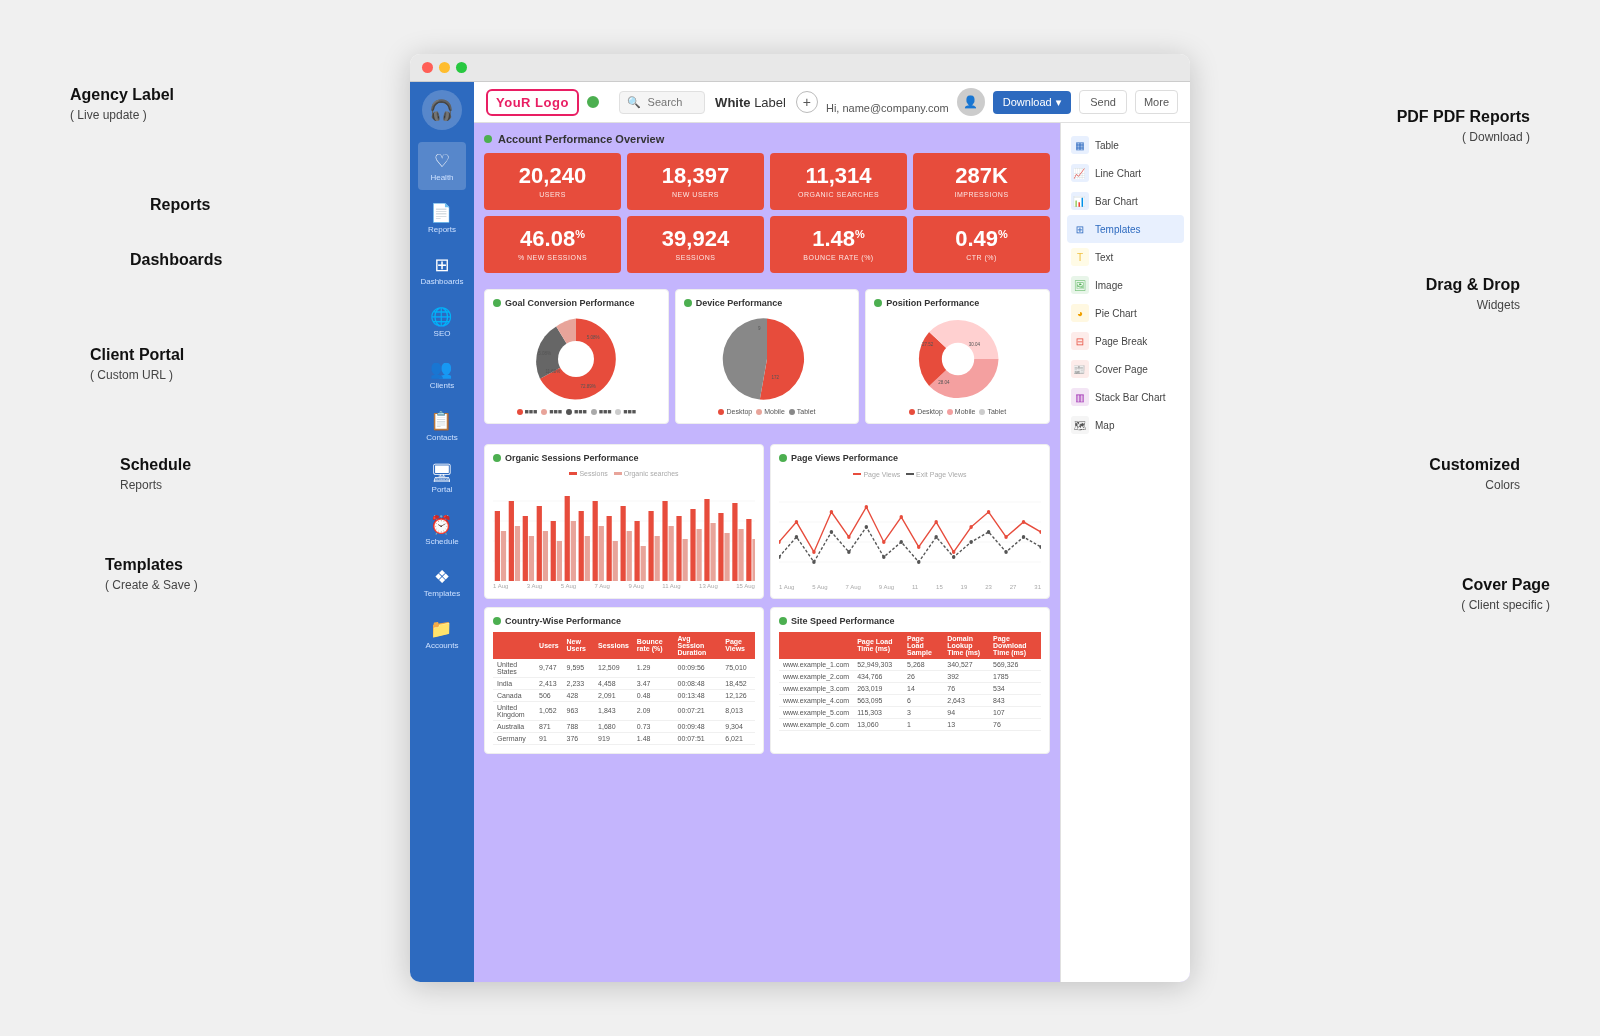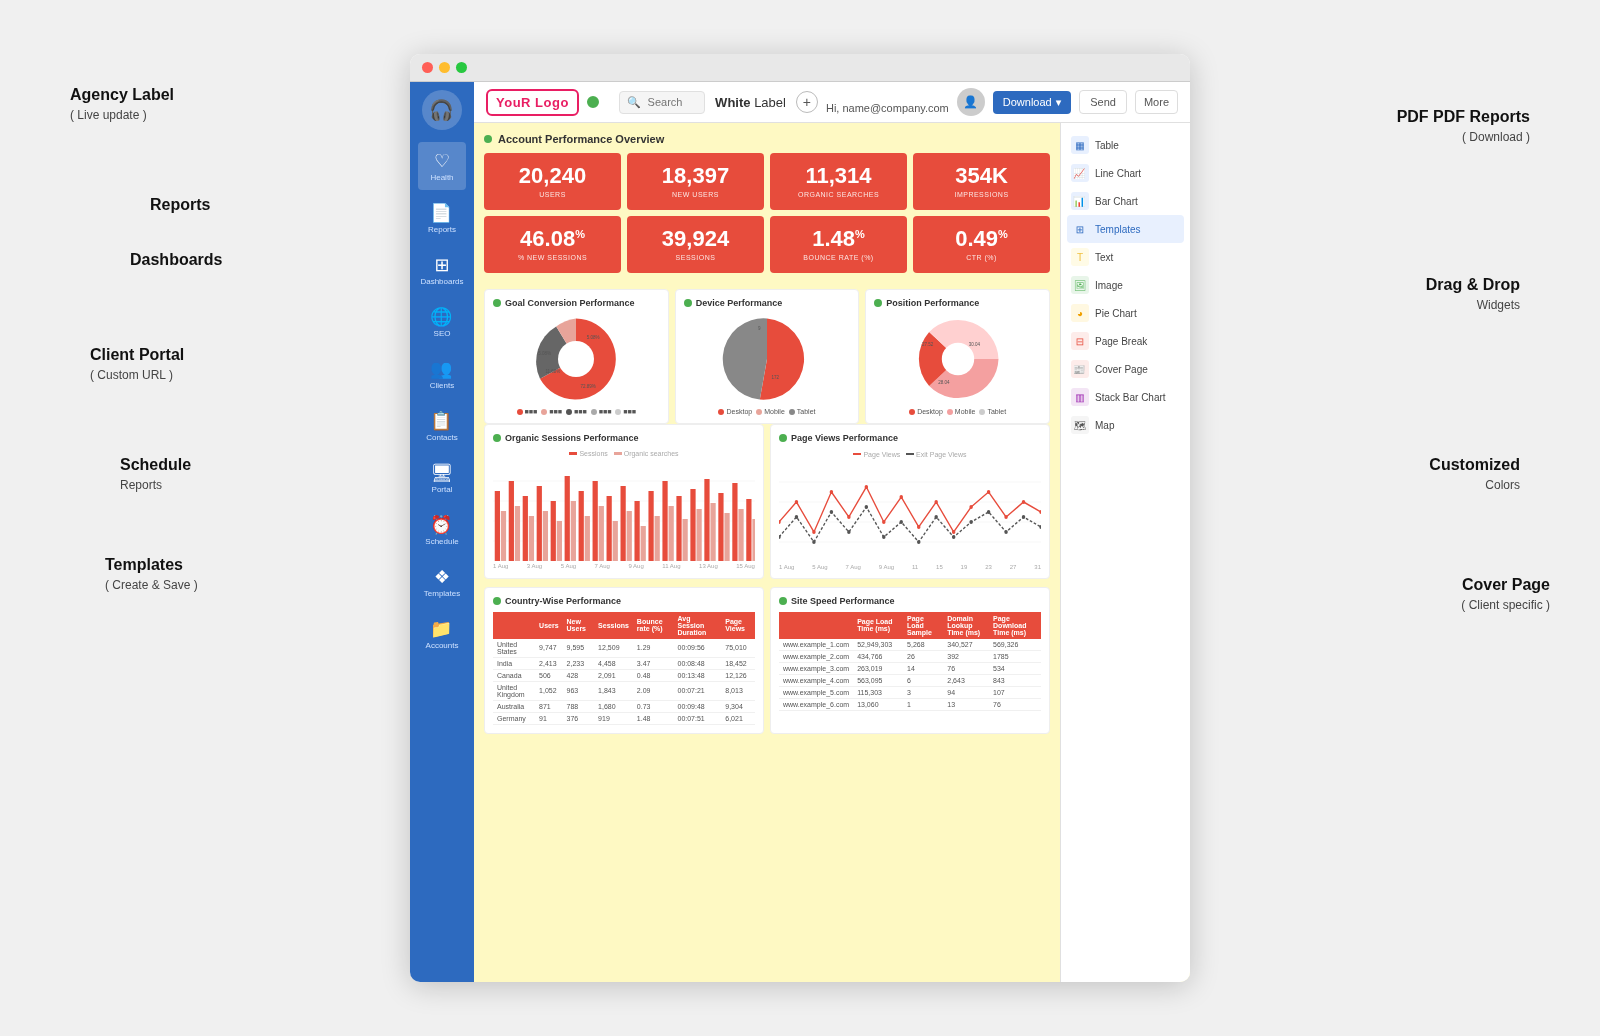--- a/index.html
+++ b/index.html
@@ -113,21 +113,21 @@
       border-radius: 50%;
       display: flex;
       align-items: center;
       justify-content: center;
       margin-bottom: 12px;
     }
 
     
     .main-content {
       flex: 1;
-      background: #fef9c3;
+      background: #c4b5fd;
       display: flex;
       flex-direction: column;
       overflow: hidden;
     }
 
     
     .topbar {
       background: #fff;
       border-bottom: 1px solid #e0e0e0;
       padding: 6px 12px;
@@ -326,21 +326,21 @@
     .stat-card-sup {
       font-size: 11px;
       vertical-align: super;
     }
 
     
     .charts-row {
       display: grid;
       grid-template-columns: 1fr 1fr 1fr;
       gap: 6px;
-      margin-bottom: 0;
+      margin-bottom: 20px;
     }
     .chart-card {
       background: #fff;
       border-radius: 4px;
       padding: 8px;
       border: 1px solid #eee;
     }
     .chart-title {
       font-size: 9px;
       font-weight: 600;
@@ -573,21 +573,21 @@
               </div>
               <div class="stat-card">
                 <div class="stat-card-value">18,397</div>
                 <div class="stat-card-label">NEW USERS</div>
               </div>
               <div class="stat-card">
                 <div class="stat-card-value">11,314</div>
                 <div class="stat-card-label">ORGANIC SEARCHES</div>
               </div>
               <div class="stat-card">
-                <div class="stat-card-value">354K</div>
+                <div class="stat-card-value">287K</div>
                 <div class="stat-card-label">IMPRESSIONS</div>
               </div>
               <div class="stat-card">
                 <div class="stat-card-value">46.08<span class="stat-card-sup">%</span></div>
                 <div class="stat-card-label">% NEW SESSIONS</div>
               </div>
               <div class="stat-card">
                 <div class="stat-card-value">39,924</div>
                 <div class="stat-card-label">SESSIONS</div>
               </div>

